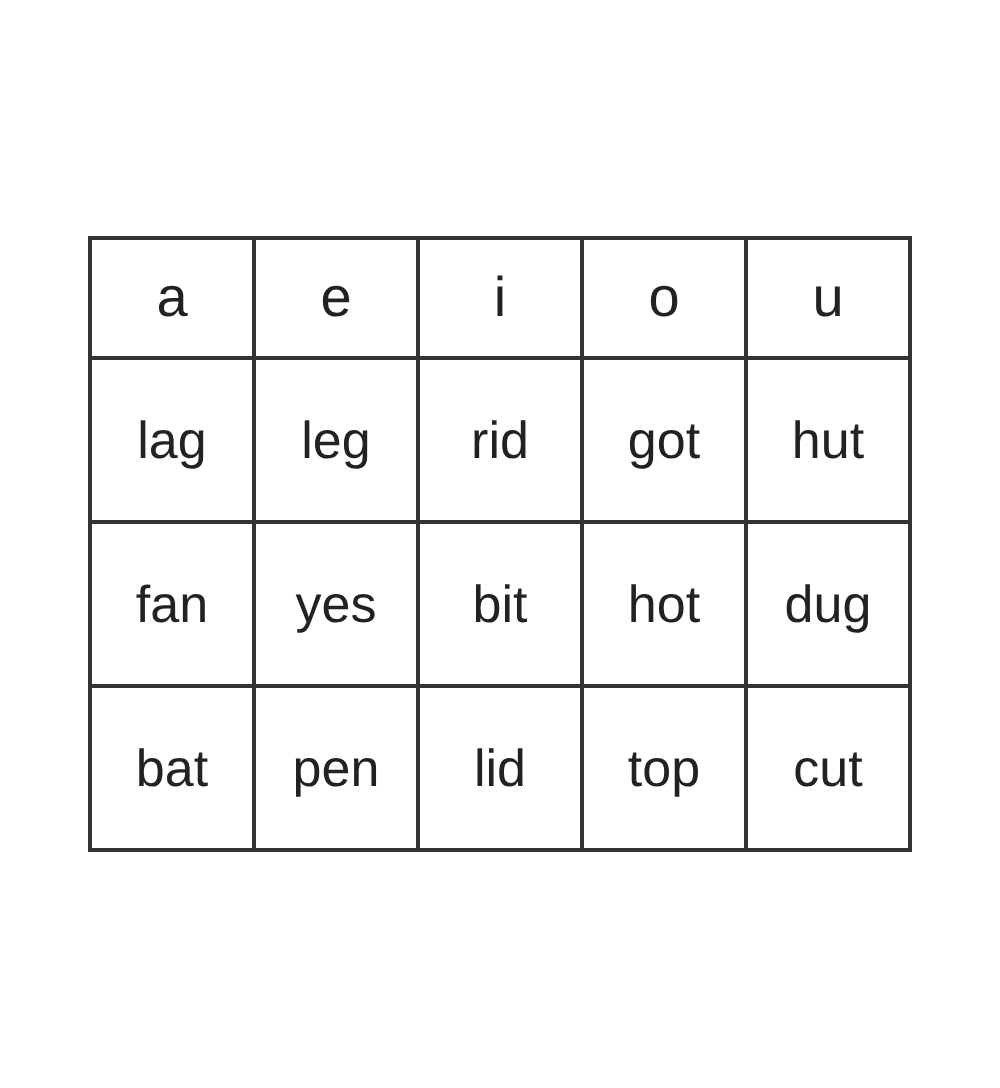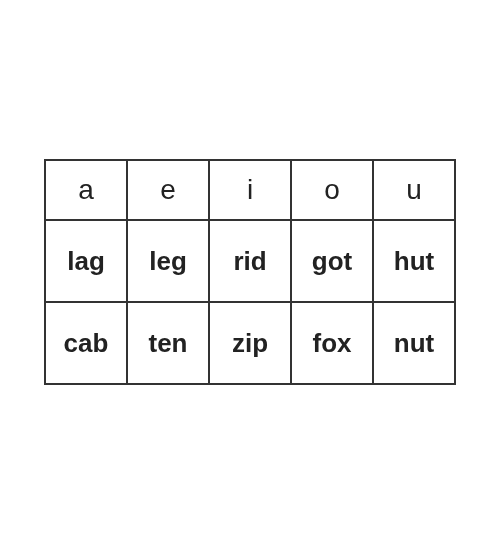--- a/index.html
+++ b/index.html
@@ -41,21 +41,21 @@
     }
 
     .bingo-table th {
       font-weight: normal;
       font-size: 28px;
       height: 60px;
       border-bottom: 2px solid #333;
     }
 
     .bingo-table td {
-      font-weight: bold;
+      font-weight: normal;
     }
   </style>
 </head>
 <body>
 
 <div class="bingo-container">
   <table class="bingo-table">
     <thead>
       <tr>
         <th>a</th>
@@ -67,21 +67,28 @@
     </thead>
     <tbody id="bingo-body">
     <tr>
           <td>lag</td>
           <td>leg</td>
           <td>rid</td>
           <td>got</td>
           <td>hut</td>
         </tr>
         <tr>
-          <td>cab</td>
-          <td>ten</td>
-          <td>zip</td>
-          <td>fox</td>
-          <td>nut</td>
+          <td>fan</td>
+          <td>yes</td>
+          <td>bit</td>
+          <td>hot</td>
+          <td>dug</td>
+        </tr>
+        <tr>
+          <td>bat</td>
+          <td>pen</td>
+          <td>lid</td>
+          <td>top</td>
+          <td>cut</td>
         </tr>
       </tbody>
   </table>
 </div>
 
 </body></html>

